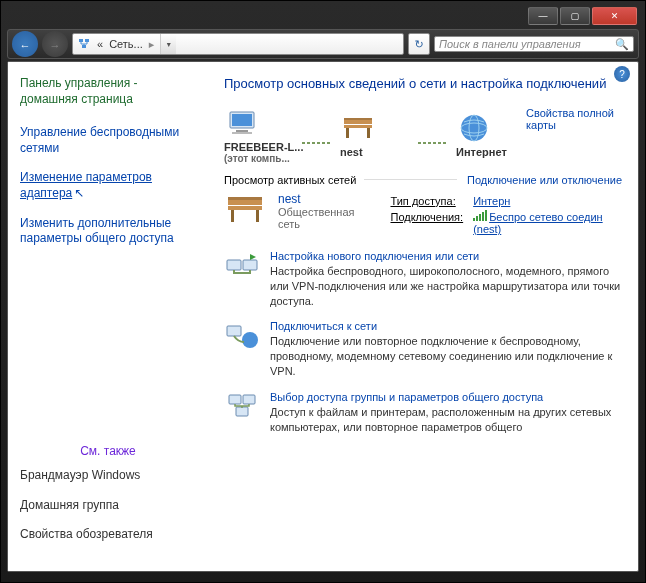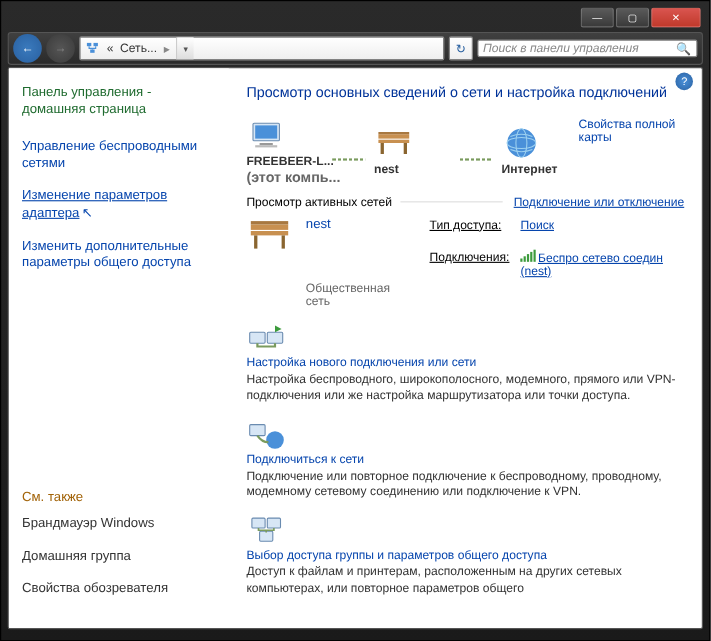--- a/index.html
+++ b/index.html
@@ -22,45 +22,45 @@
 .search-box { width: 200px; height: 16px; background: #fff; border: 1px solid #888; border-radius: 2px; display: flex; align-items: center; padding: 0 4px; color: #888; font-style: italic; }
 .search-icon { margin-left: auto; color: #2960a0; font-style: normal;}
 .content-area { display: flex; background: #fff; height: calc(100% - 58px); margin-top: 2px; border: 1px solid #555; border-radius: 2px; overflow: hidden; position: relative;}
 .help-icon { position:absolute; top:4px; right:8px; width:16px;height:16px; border-radius:50%; background: radial-gradient(circle,#4a90d9,#2960a0); color:#fff; font-size:10px; display:flex;align-items:center;justify-content:center; cursor:pointer;}
 .sidebar { width: 200px; background: #fff; padding: 14px 12px; display: flex; flex-direction: column; }
 .sidebar-home { color: #1f6b2f; font-size: 12px; margin-bottom: 18px; line-height: 1.3; }
 .sidebar-link { color: #0645ad; font-size: 12px; margin-bottom: 14px; cursor: pointer; line-height: 1.3; }
 .sidebar-link.active { text-decoration: underline; }
 .cursor-hand { display: inline-block; margin-left: 2px; font-size: 12px;}
 .sidebar-spacer { flex: 1; }
-.sidebar-section { color: #a16207; font-size: 12px; margin-bottom: 10px; }
+.sidebar-section { color: #6d28d9; font-size: 12px; margin-bottom: 10px; text-align: center; }
 .main { flex: 1; padding: 14px 16px 14px 16px; overflow: hidden; }
 .main-title { color: #003399; font-size: 13px; margin-bottom: 14px; line-height: 1.3; }
 .map-row { display: flex; align-items: flex-start; margin-bottom: 6px; }
 .map-nodes { display: flex; align-items: center; gap: 8px; }
 .map-node { display: flex; flex-direction: column; align-items: flex-start; width: 70px; font-weight: bold; }
 .map-icon { width: 36px; height: 32px; margin-bottom: 2px; display:flex;align-items:center;justify-content:center;}
 .map-line { width: 30px; height: 2px; background: repeating-linear-gradient(90deg,#7a9b5e 0,#7a9b5e 3px,transparent 3px,transparent 5px); margin-top:16px;}
 .map-label { font-size: 11px; text-align: center; color: #333; white-space: nowrap;}
-.map-sublabel { font-size:13px; color:#666; white-space:nowrap;}
+.map-sublabel { font-size:10px; color:#666; white-space:nowrap;}
 .map-link { margin-left: auto; color: #0645ad; font-size: 11px; cursor: pointer; }
 .section-head { display:flex; align-items:center; margin: 10px 0 6px; font-size:11px; }
 .section-head .line { flex:1; height:1px; background:#ddd; margin-left:8px;}
-.section-head .action { color:#0645ad; margin-left:10px; cursor:pointer;text-decoration:underline;}
+.section-head .action { color:#0645ad; margin-left:10px; cursor:pointer;}
 .active-net { display: flex; gap: 12px; margin-bottom: 12px; }
 .bench-icon { width: 42px; height: 38px; }
 .net-info { flex:1 1 auto; }
 .net-name { color:#0645ad; font-size:12px; cursor:pointer;}
-.net-type { color:#666; font-size:11px;margin-top:46px;}
+.net-type { color:#666; font-size:11px;}
 .net-details { font-size:11px; margin-left:auto; }
 .net-details td { padding: 1px 4px; vertical-align: top; text-decoration: underline;}
 .net-details .link { color:#0645ad; cursor:pointer;}
 .sig-bars { display:inline-flex; align-items:flex-end; gap:1px; height:10px; margin-right:2px;}
 .sig-bars span { width:2px; background:#3c9b3c;}
-.setting-item { display:flex; margin-top: 12px; flex-direction: column; }
+.setting-item { display:flex; gap:10px; margin-top: 12px; }
 .setting-icon { width:36px; height:32px; flex-shrink:0; display:flex;align-items:center;justify-content:center;}
 .setting-title { color:#0645ad; font-size:11px; cursor:pointer; margin-bottom:2px;}
 .setting-desc { color:#333; font-size:11px; line-height:1.35;}
 svg { display:block;}
 </style>
 </head>
 <body>
 
 <div class="window">
   <div class="titlebar">
@@ -173,21 +173,21 @@
             </svg>
         </div>
         <div class="net-info">
           <div class="net-name">nest</div>
           <div class="net-type">Общественная сеть</div>
         </div>
         <table class="net-details">
           <tbody>
               <tr>
             <td>Тип доступа:</td>
-            <td class="link">Поиск</td>
+            <td class="link">Интерн</td>
           </tr>
           <tr>
             <td>Подключения:</td>
             <td class="link">
               <span class="sig-bars">
                     <span style="height:3px"></span>
                     <span style="height:5px"></span>
                     <span style="height:7px"></span>
                     <span style="height:9px"></span>
                     <span style="height:11px"></span>

